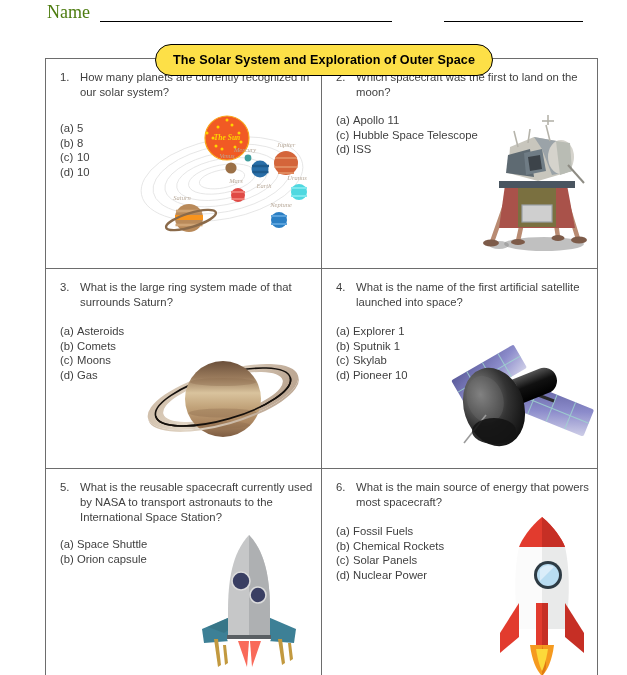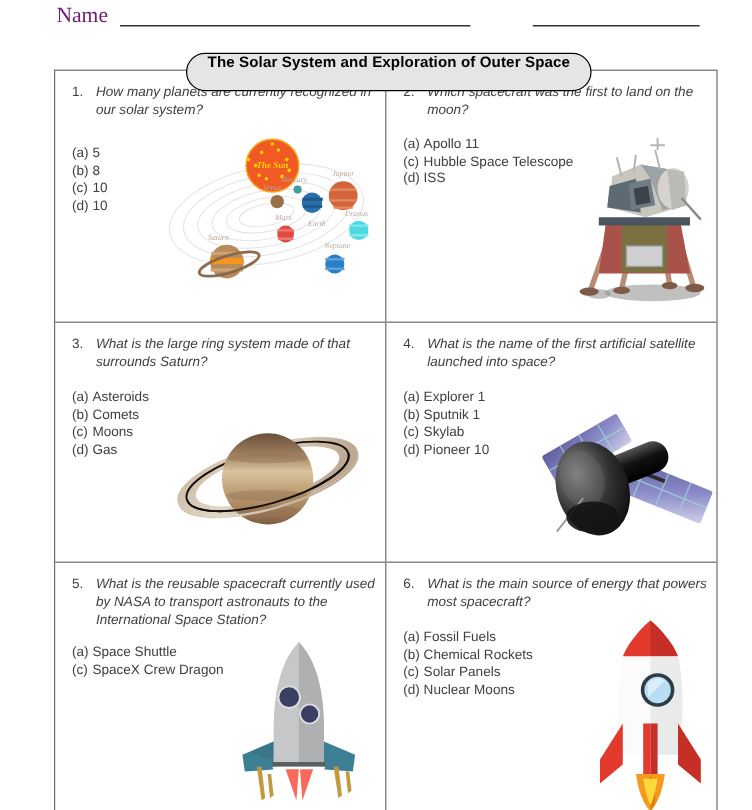--- a/index.html
+++ b/index.html
@@ -19,21 +19,21 @@
   .header {
     position: absolute;
     left: 0; top: 0;
     width: 627px;
     height: 34px;
   }
   .hdr-label {
     position: absolute;
     font-family: "Liberation Serif", serif;
     font-size: 18px;
-    color: #701a75;
+    color: #4d7c0f;
     top: 2px;
   }
   .hdr-rule {
     position: absolute;
     border-bottom: 1.4px solid #000;
     height: 0;
     top: 21px;
   }
   #name-label { left: 47px; }
   #name-rule  { left: 100px; width: 292px; }
@@ -72,22 +72,23 @@
 
   
   .title-pill {
     position: absolute;
     left: 155px;
     top: 44px;
     width: 338px;
     height: 32px;
     border: 1.8px solid #000;
     border-radius: 17px;
-    background: #e5e5e5;
+    background: #fde047;
     display: flex;
+    align-items: center;
     justify-content: center;
     z-index: 5;
     box-sizing: border-box;
   }
   .title-pill span {
     font-size: 12.6px;
     font-weight: bold;
     color: #000;
     letter-spacing: 0.1px;
     white-space: nowrap;
@@ -105,21 +106,21 @@
     align-items: flex-start;
     color: #3f3f3f;
     font-size: 11.3px;
     line-height: 15.2px;
   }
   .q-num {
     width: 20px;
     flex: 0 0 20px;
     color: #3f3f3f;
   }
-  .q-text { flex: 1 1 auto; font-style: italic; }
+  .q-text { flex: 1 1 auto; }
 
   .opts {
     position: absolute;
     left: 14px;
     font-size: 11.3px;
     line-height: 14.6px;
     color: #3f3f3f;
   }
   .opt { white-space: nowrap; }
   .opt-k { display: inline-block; min-width: 17px; }
@@ -426,21 +427,21 @@
 
     <div class="cell cell-left">
       <div class="q-wrap">
         <div class="q-line">
           <div class="q-num">5.</div>
           <div class="q-text">What is the reusable spacecraft currently used by NASA to transport astronauts to the International Space Station?</div>
         </div>
       </div>
       <div class="opts" style="top:68px">
         <div class="opt"><span class="opt-k">(a)</span><span>Space Shuttle</span></div>
-        <div class="opt"><span class="opt-k">(c)</span><span>SpaceX Crew Dragon</span></div>
+        <div class="opt"><span class="opt-k">(b)</span><span>Orion capsule</span></div>
       </div>
 
       <div class="art" id="art-rocket-grey">
         <svg width="110" height="150" viewBox="0 0 110 150">
 
           <path d="M36 92 L8 104 L10 118 L36 116 Z" fill="#3d8096"></path>
           <path d="M74 92 L102 104 L100 118 L74 116 Z" fill="#3d8096"></path>
           <path d="M36 92 L14 102 L30 108 L36 104 Z" fill="#35707f" opacity="0.6"></path>
 
           <path d="M55 10 C38 28 34 56 34 86 L34 112 L76 112 L76 86 C76 56 72 28 55 10 Z" fill="#c6c7c8"></path>
@@ -471,21 +472,21 @@
       <div class="q-wrap">
         <div class="q-line">
           <div class="q-num">6.</div>
           <div class="q-text">What is the main source of energy that powers most spacecraft?</div>
         </div>
       </div>
       <div class="opts" style="top:55px">
         <div class="opt"><span class="opt-k">(a)</span><span>Fossil Fuels</span></div>
         <div class="opt"><span class="opt-k">(b)</span><span>Chemical Rockets</span></div>
         <div class="opt"><span class="opt-k">(c)</span><span>Solar Panels</span></div>
-        <div class="opt"><span class="opt-k">(d)</span><span>Nuclear Moons</span></div>
+        <div class="opt"><span class="opt-k">(d)</span><span>Nuclear Power</span></div>
       </div>
 
       <div class="art" id="art-rocket-red">
         <svg width="105" height="165" viewBox="0 0 105 165">
 
           <path d="M52 6 C40 16 32 28 29 36 L75 36 C72 28 64 16 52 6 Z" fill="#e23b2e"></path>
           <path d="M52 6 C64 16 72 28 75 36 L52 36 Z" fill="#c62f25"></path>
 
           <path d="M29 36 C24 58 24 92 29 118 L75 118 C80 92 80 58 75 36 Z" fill="#fbfbfb"></path>
           <path d="M52 36 L75 36 C80 58 80 92 75 118 L52 118 Z" fill="#e9eaea"></path>

